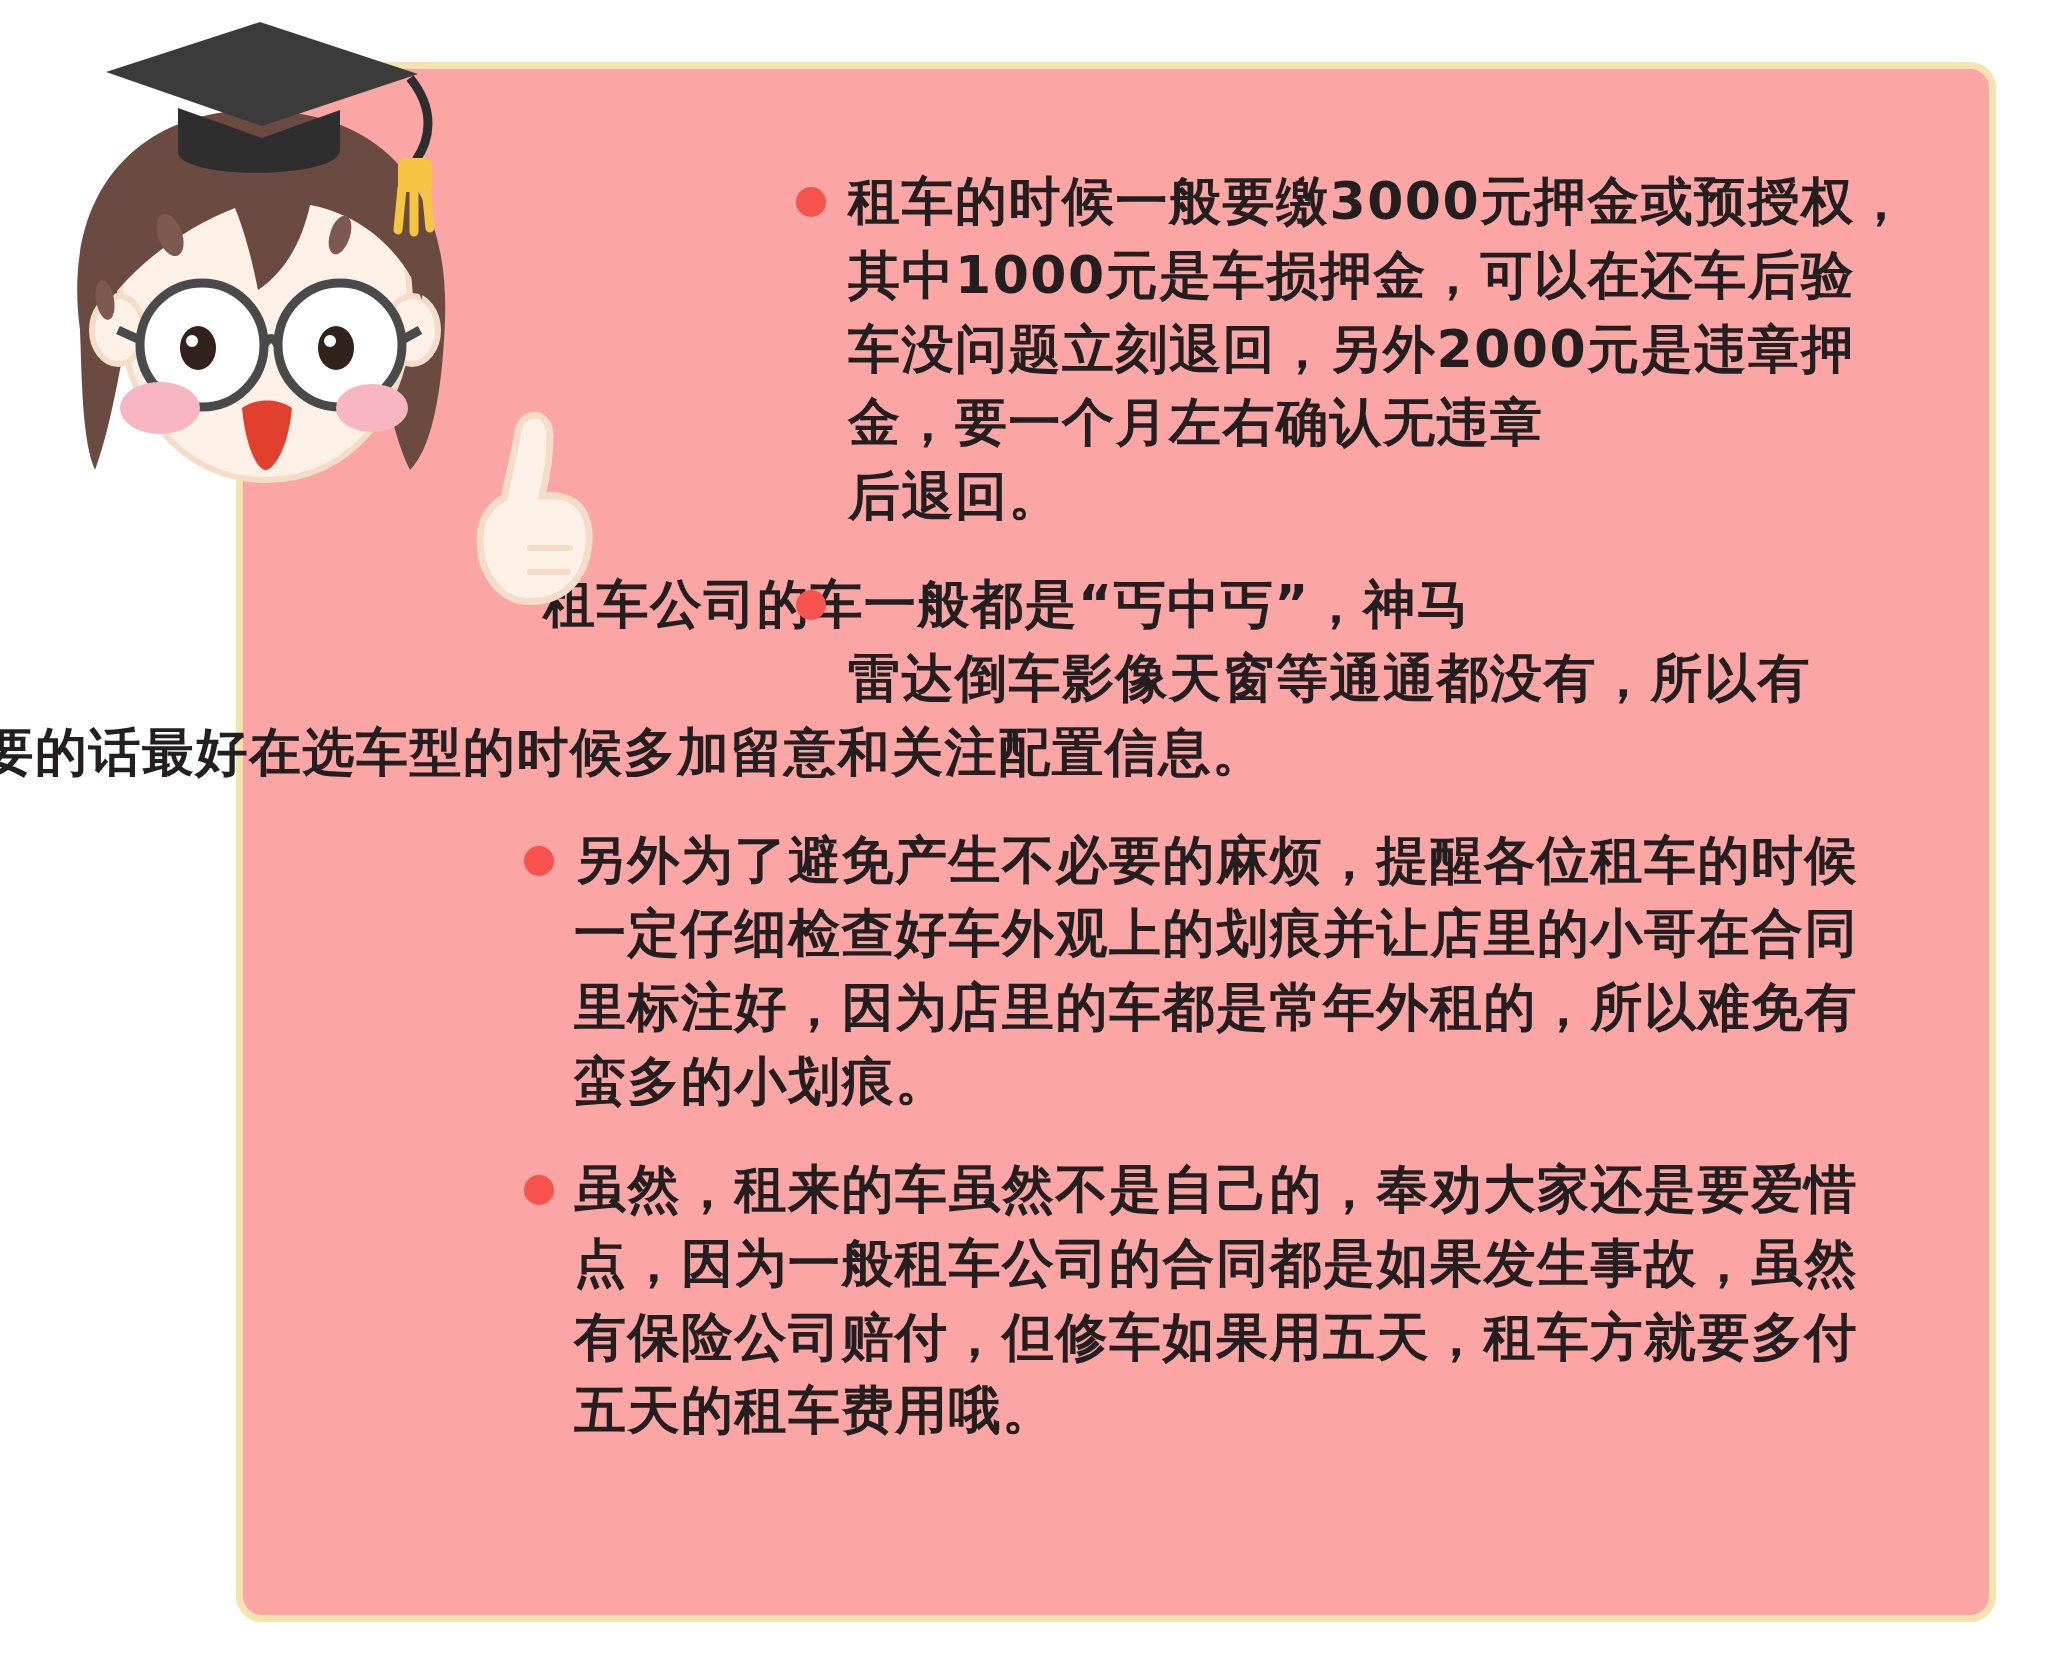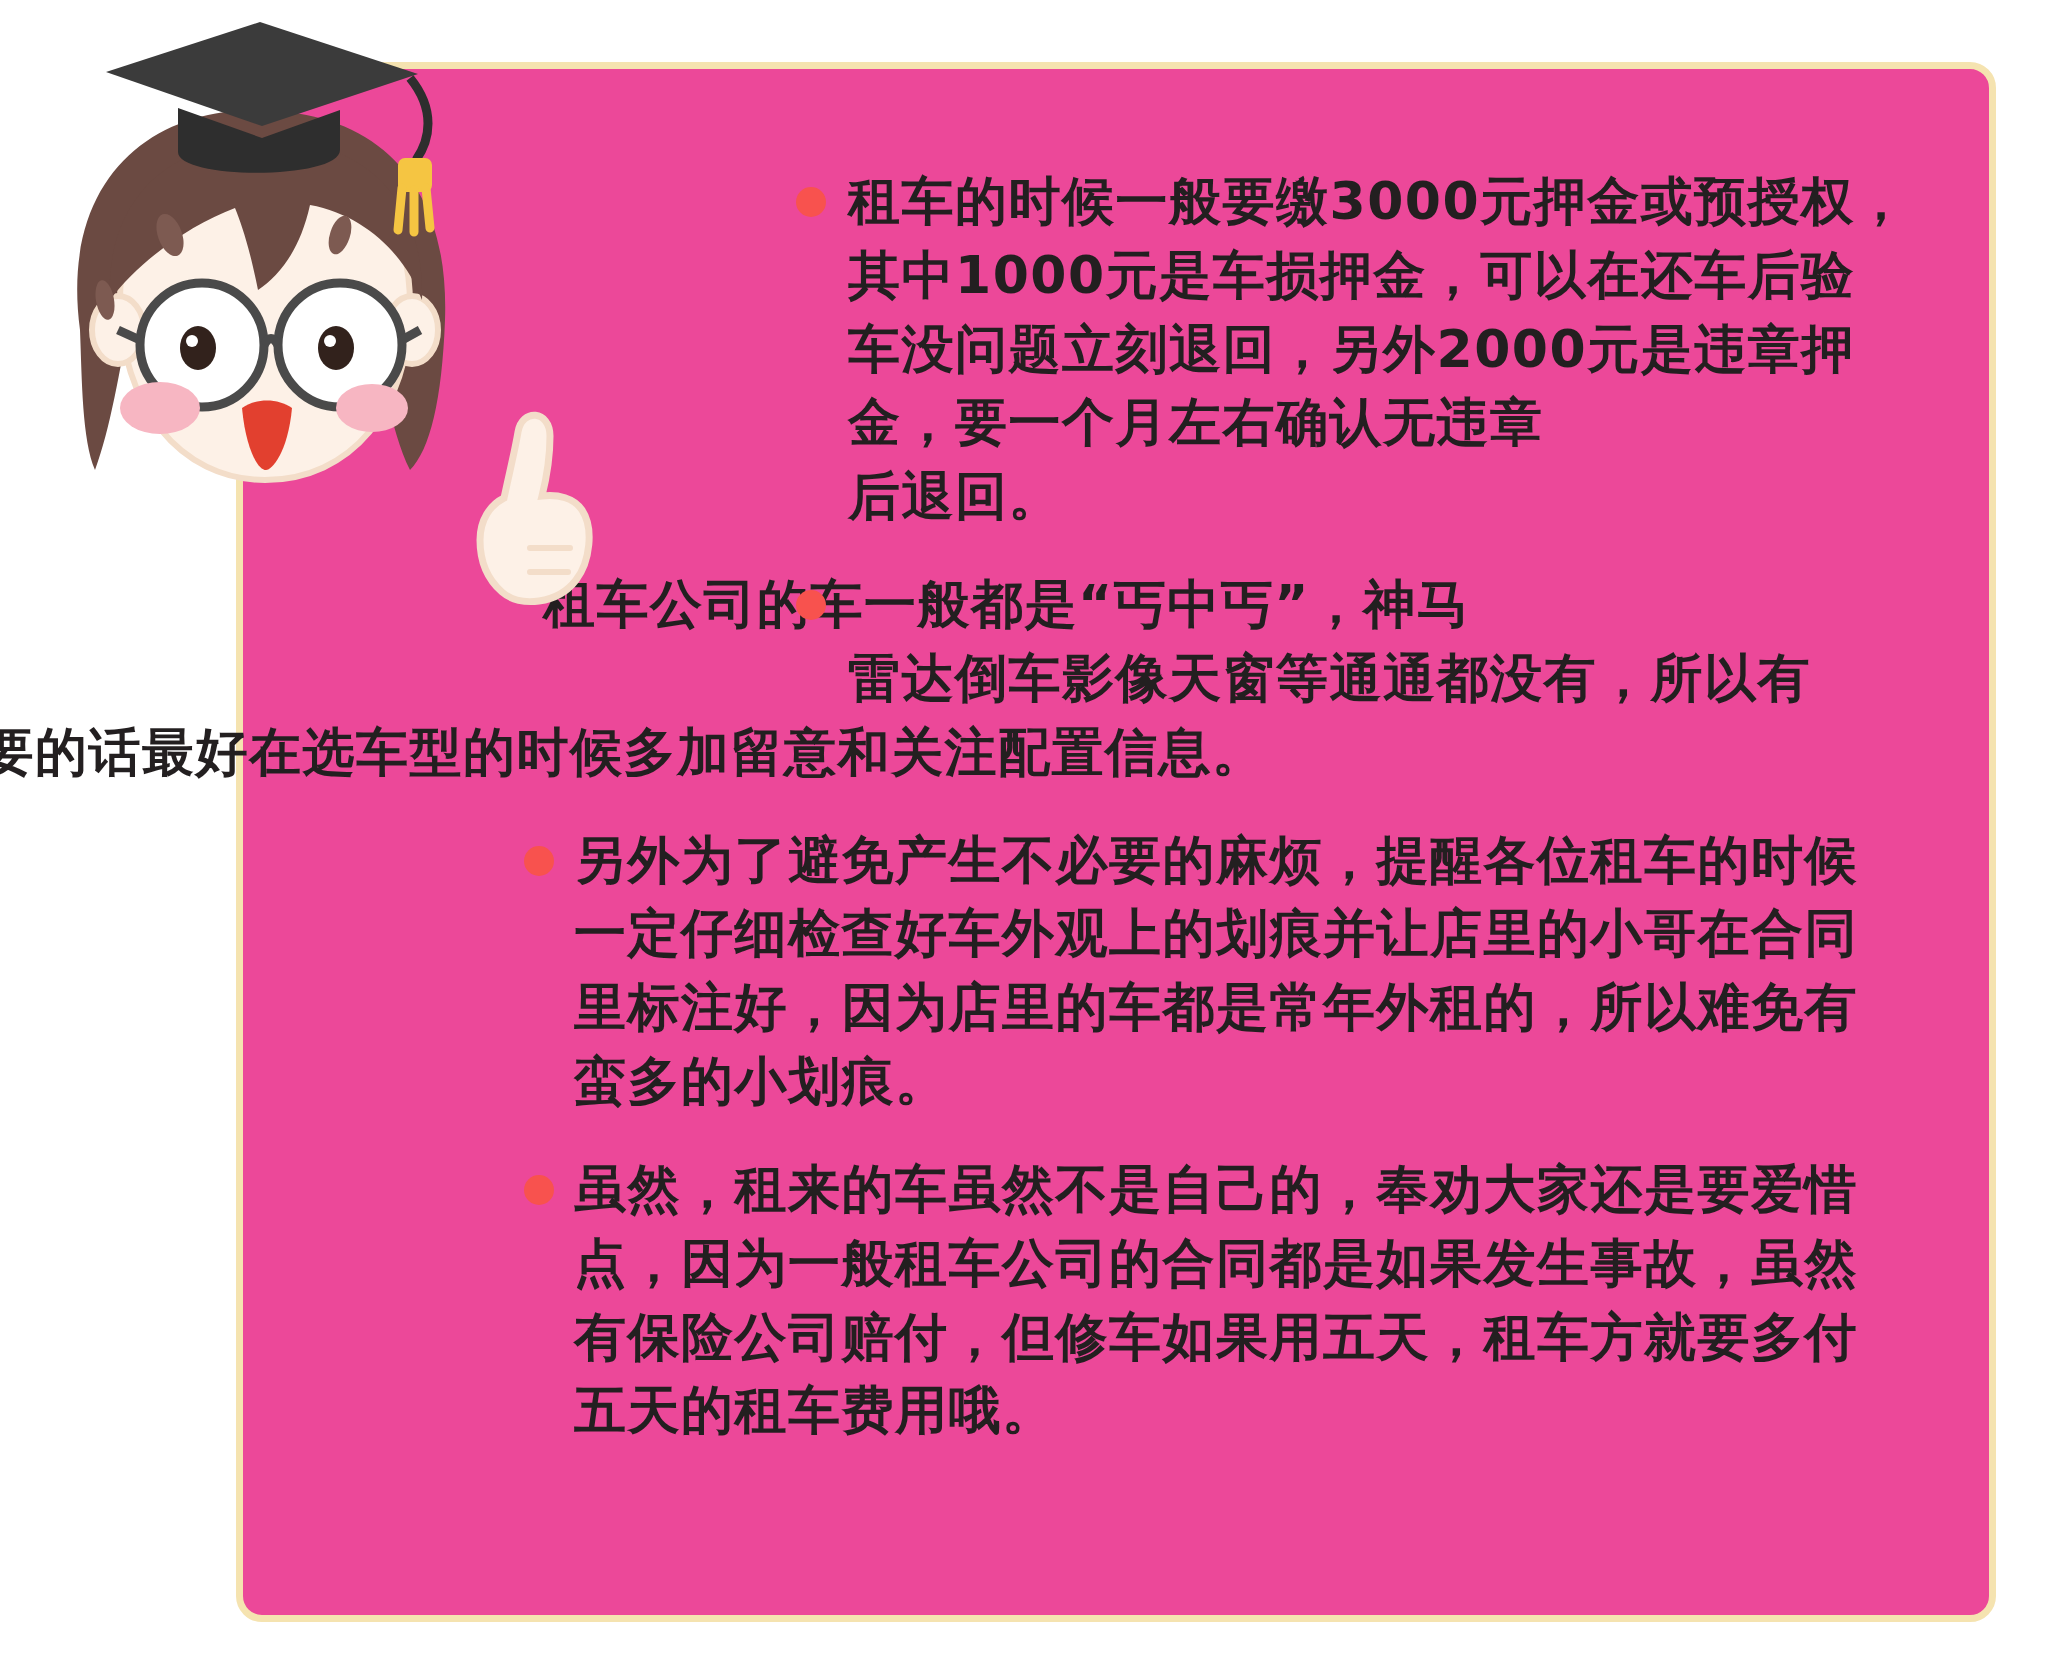--- a/index.html
+++ b/index.html
@@ -89,21 +89,21 @@
     top: 0px;
     width: 620px;
     height: 600px;
     z-index: 5;
   }
   .character svg { display: block; }
 </style>
 </head>
 <body>
 
-<div class="card" style="background: #ec4899; border-color: rgb(245, 227, 176); padding-left: 24px;">
+<div class="card" style="background: #fca5a5; border-color: rgb(245, 227, 176); padding-left: 24px;">
 
   <div class="content">
     <ul class="bullet-list">
 
       <li class="bullet-item item-1">
         <span class="bullet-dot" style="background: rgb(248, 82, 78);"></span>
         <span class="bullet-text">租车的时候一般要缴3000元押金或预授权，
 其中1000元是车损押金，可以在还车后验
 车没问题立刻退回，另外2000元是违章押
 金，要一个月左右确认无违章

